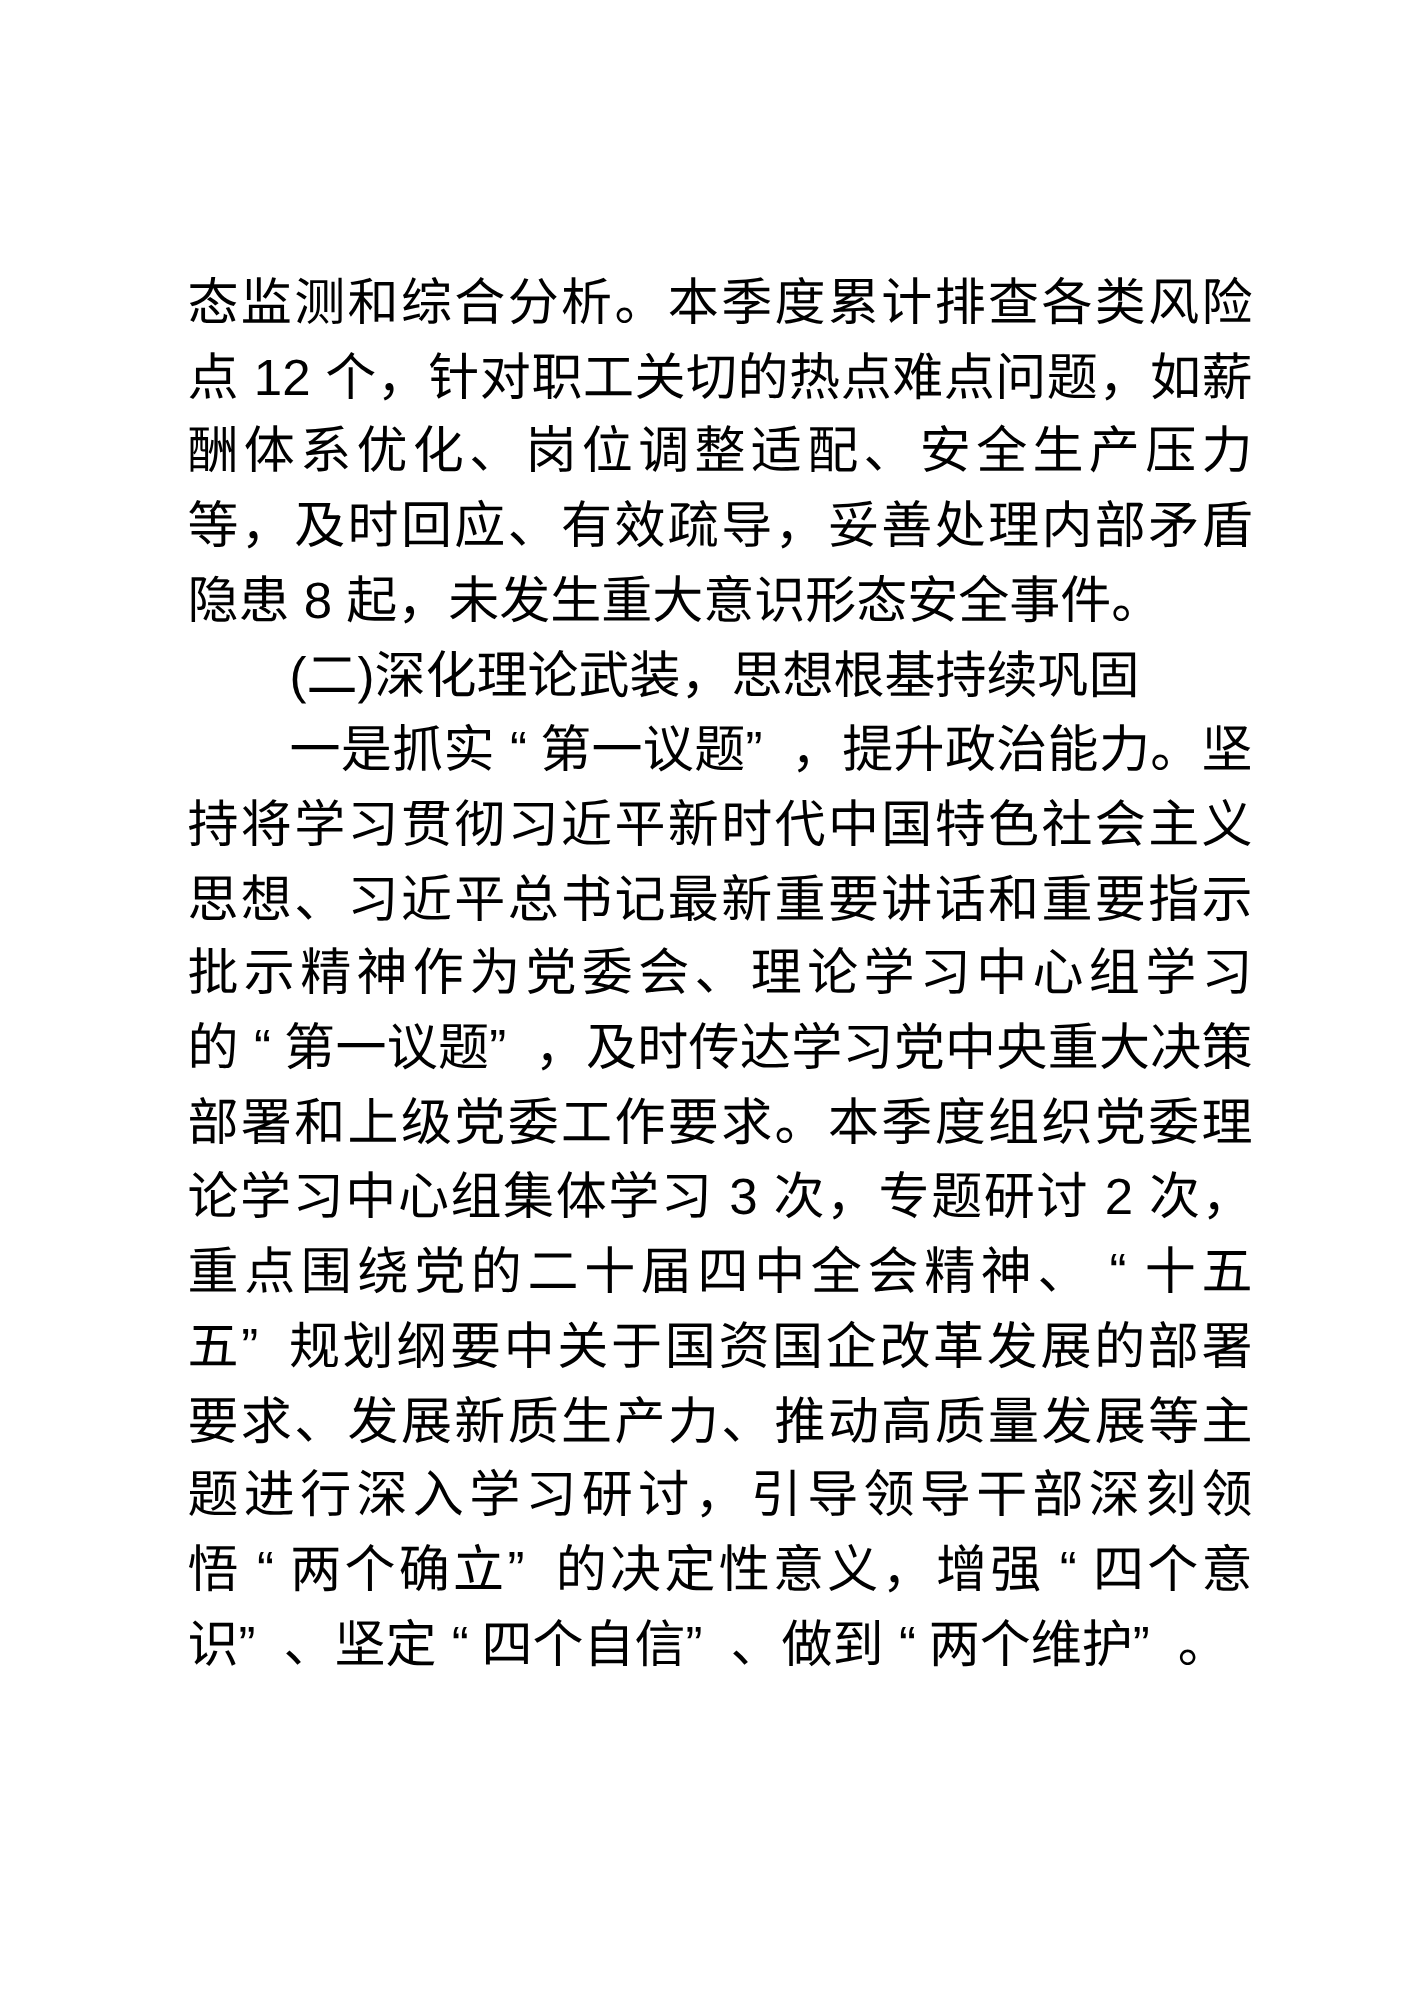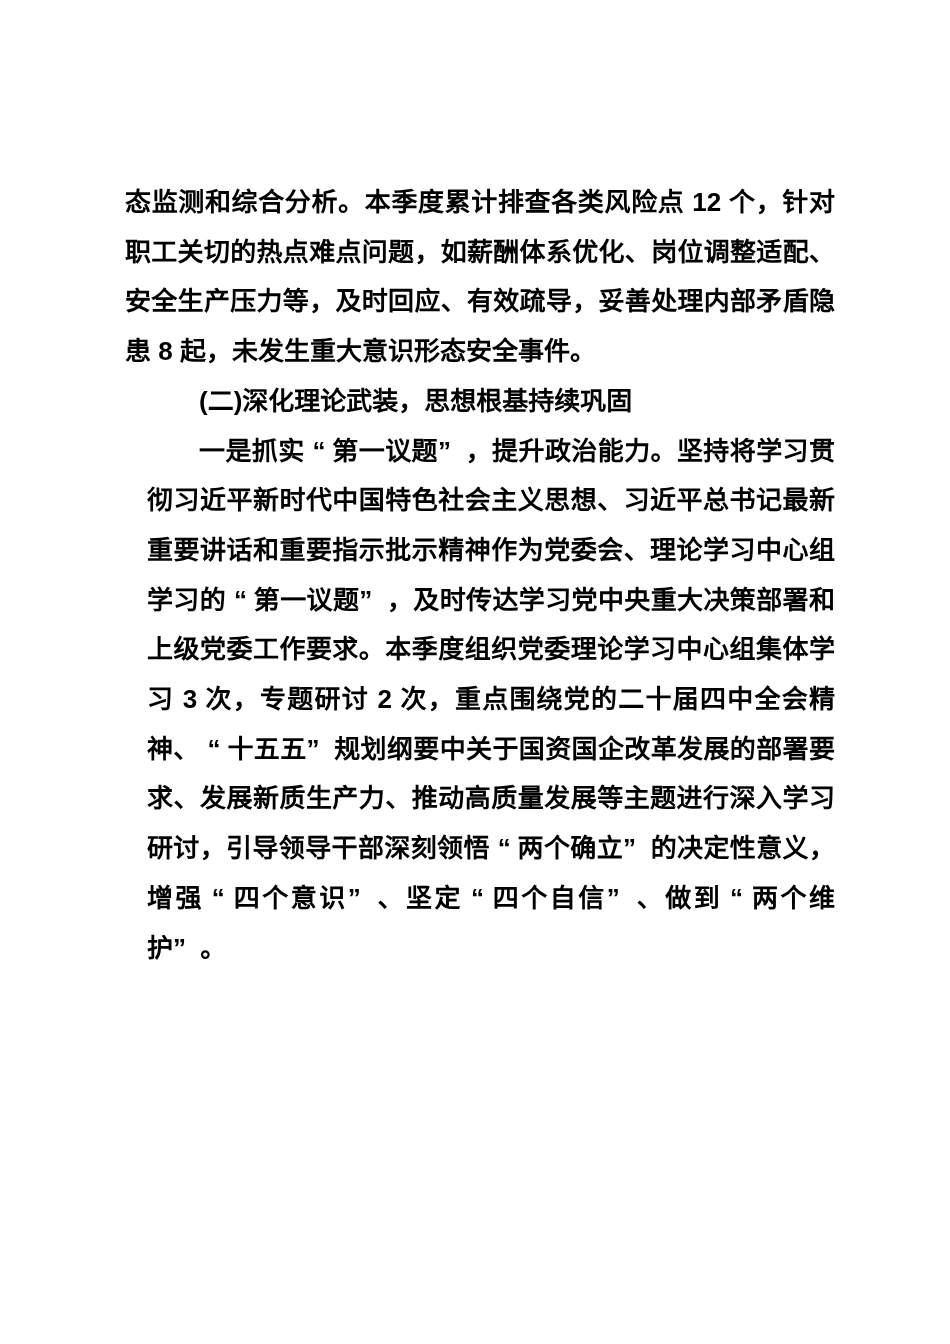--- a/index.html
+++ b/index.html
@@ -19,30 +19,29 @@
   .doc-body {
     position: absolute;
     left: 125px;
     top: 178px;
     width: 710px;
     line-break: strict;
     word-break: normal;
   }
   .doc-text {
     margin: 0;
-    font-size: 26px;
+    font-size: 34px;
     line-height: 49.7px;
     text-align: justify;
     text-justify: inter-ideograph;
-    font-weight: 700;
+    font-weight: 400;
     color: #000000;
   }
   .doc-text.indent {
     text-indent: 2em;
-    margin-left: 22px;
   }
   
   .qo { padding-left: 0.30em; letter-spacing: 0.25em; }
   .qc { letter-spacing: 0.55em; }
 </style>
 </head>
 <body>
 
 <div class="page">
   <div class="doc-body">

